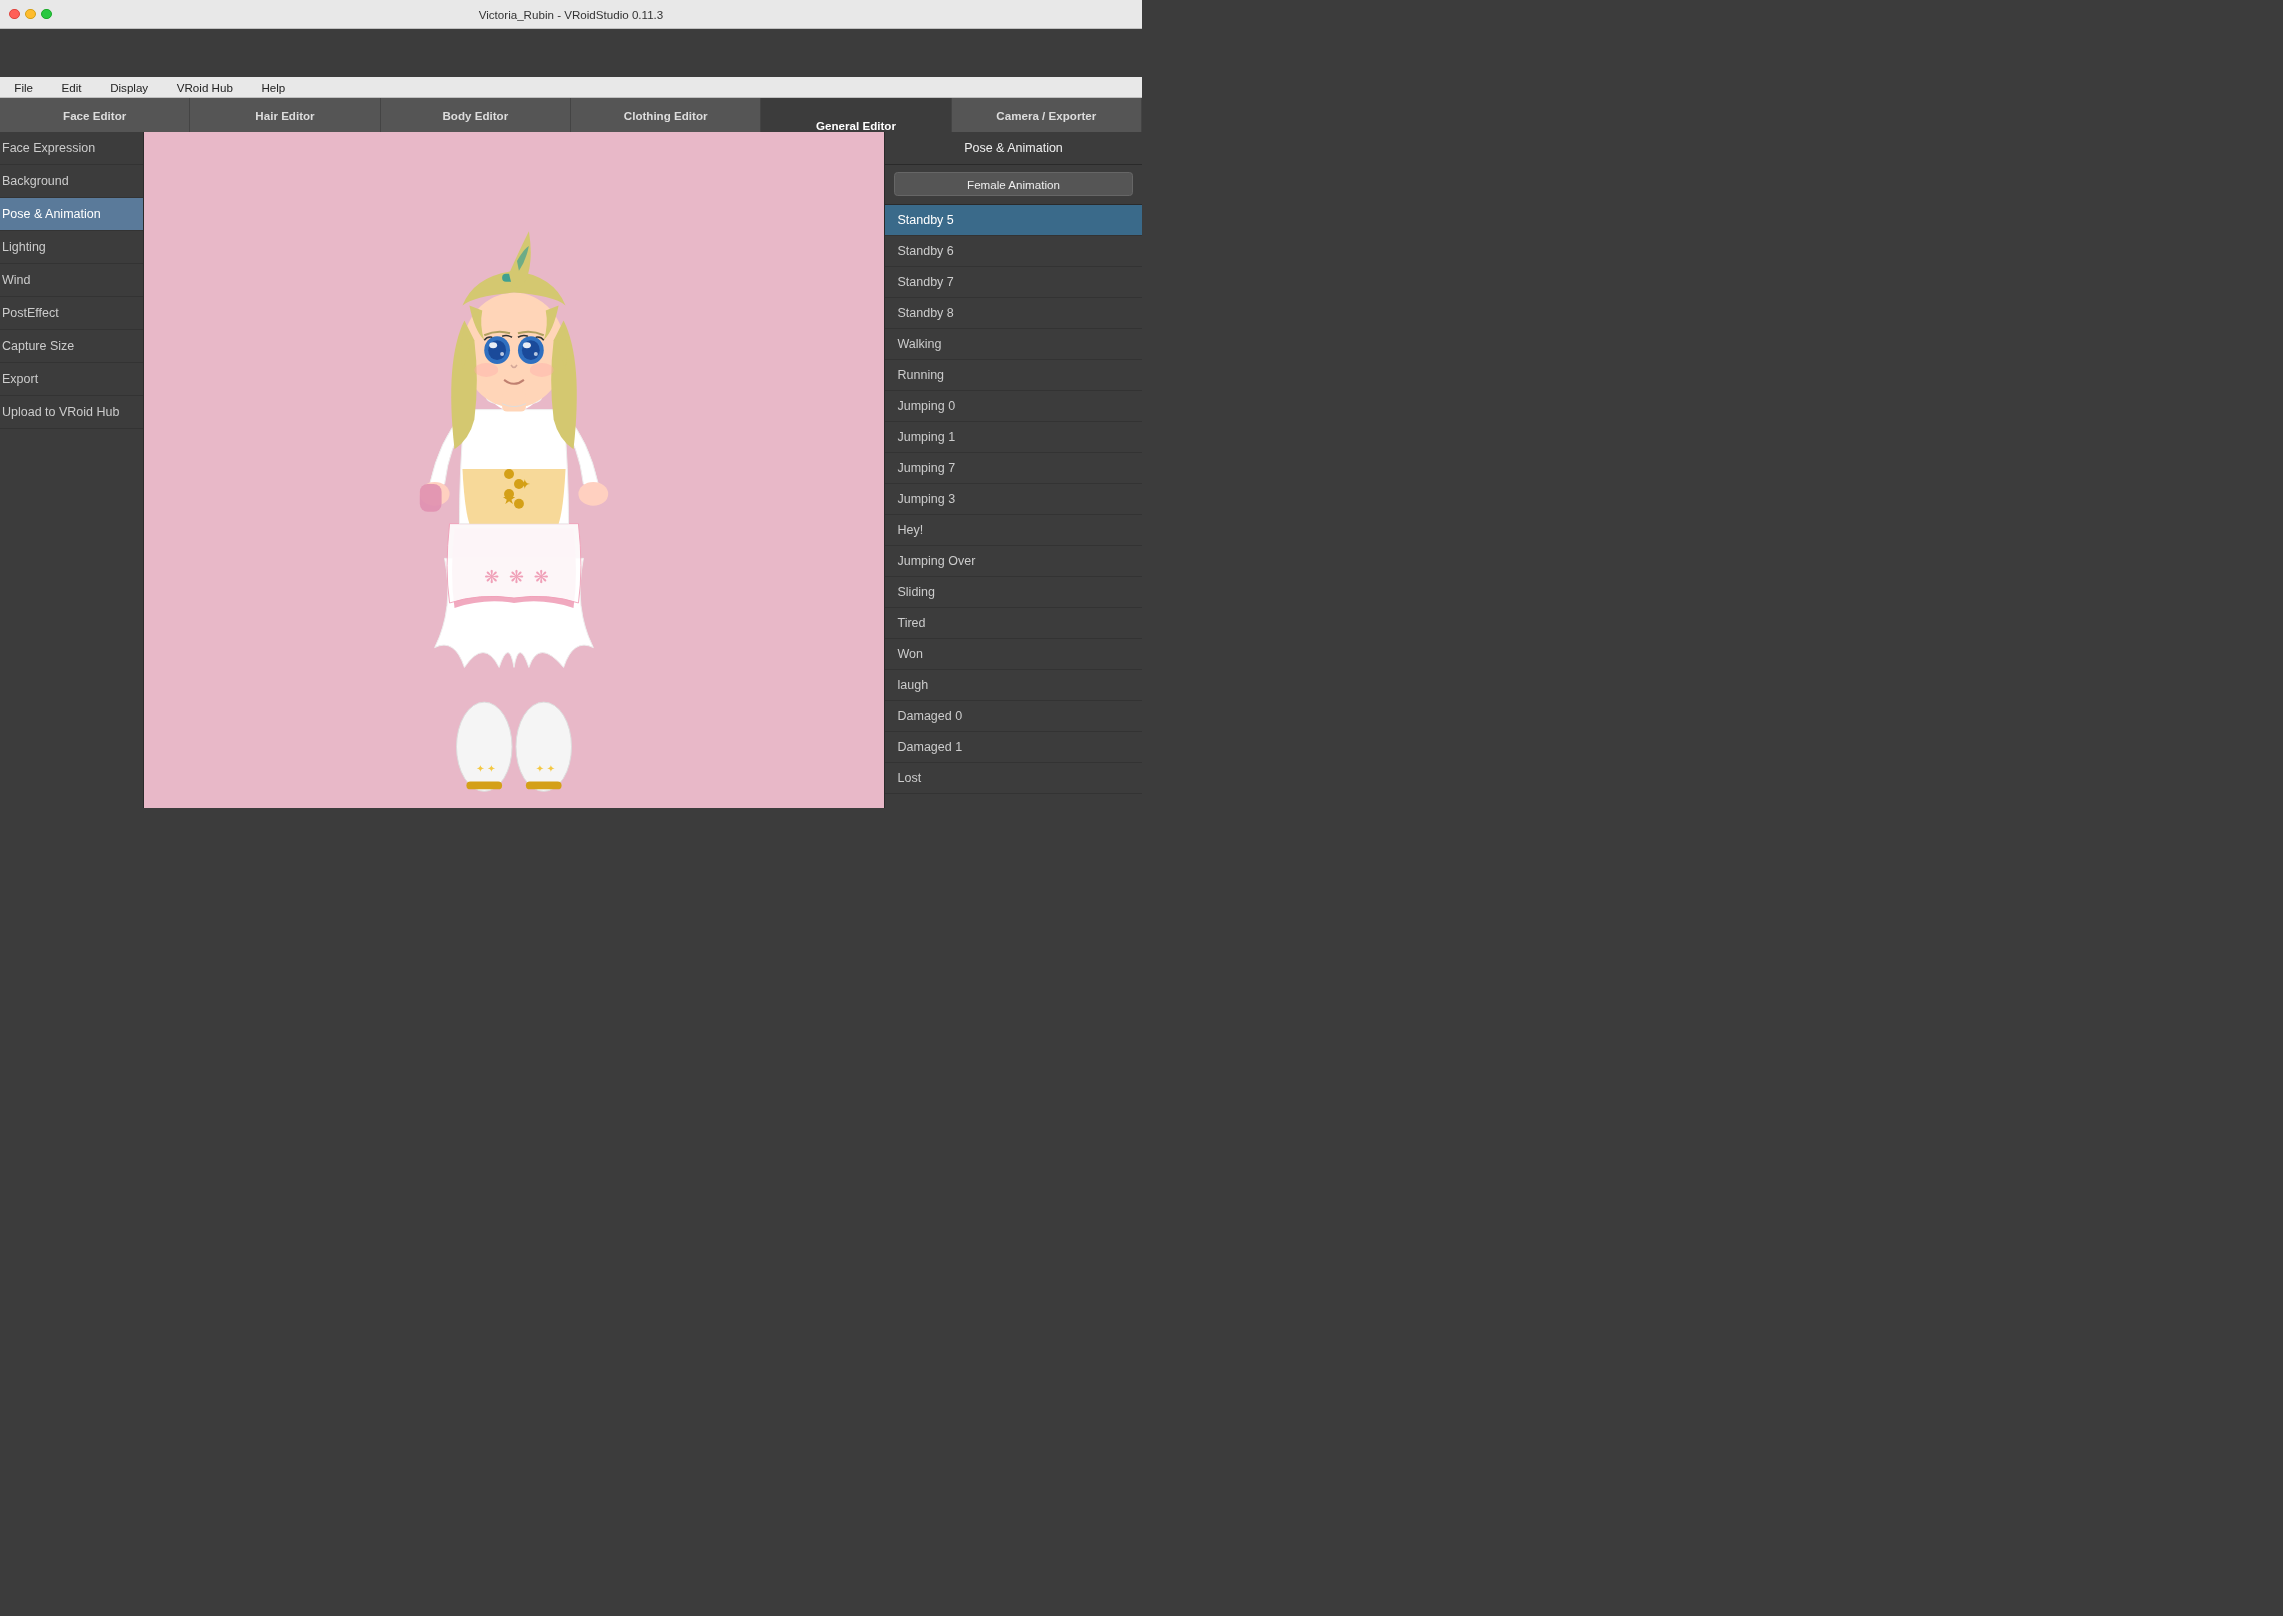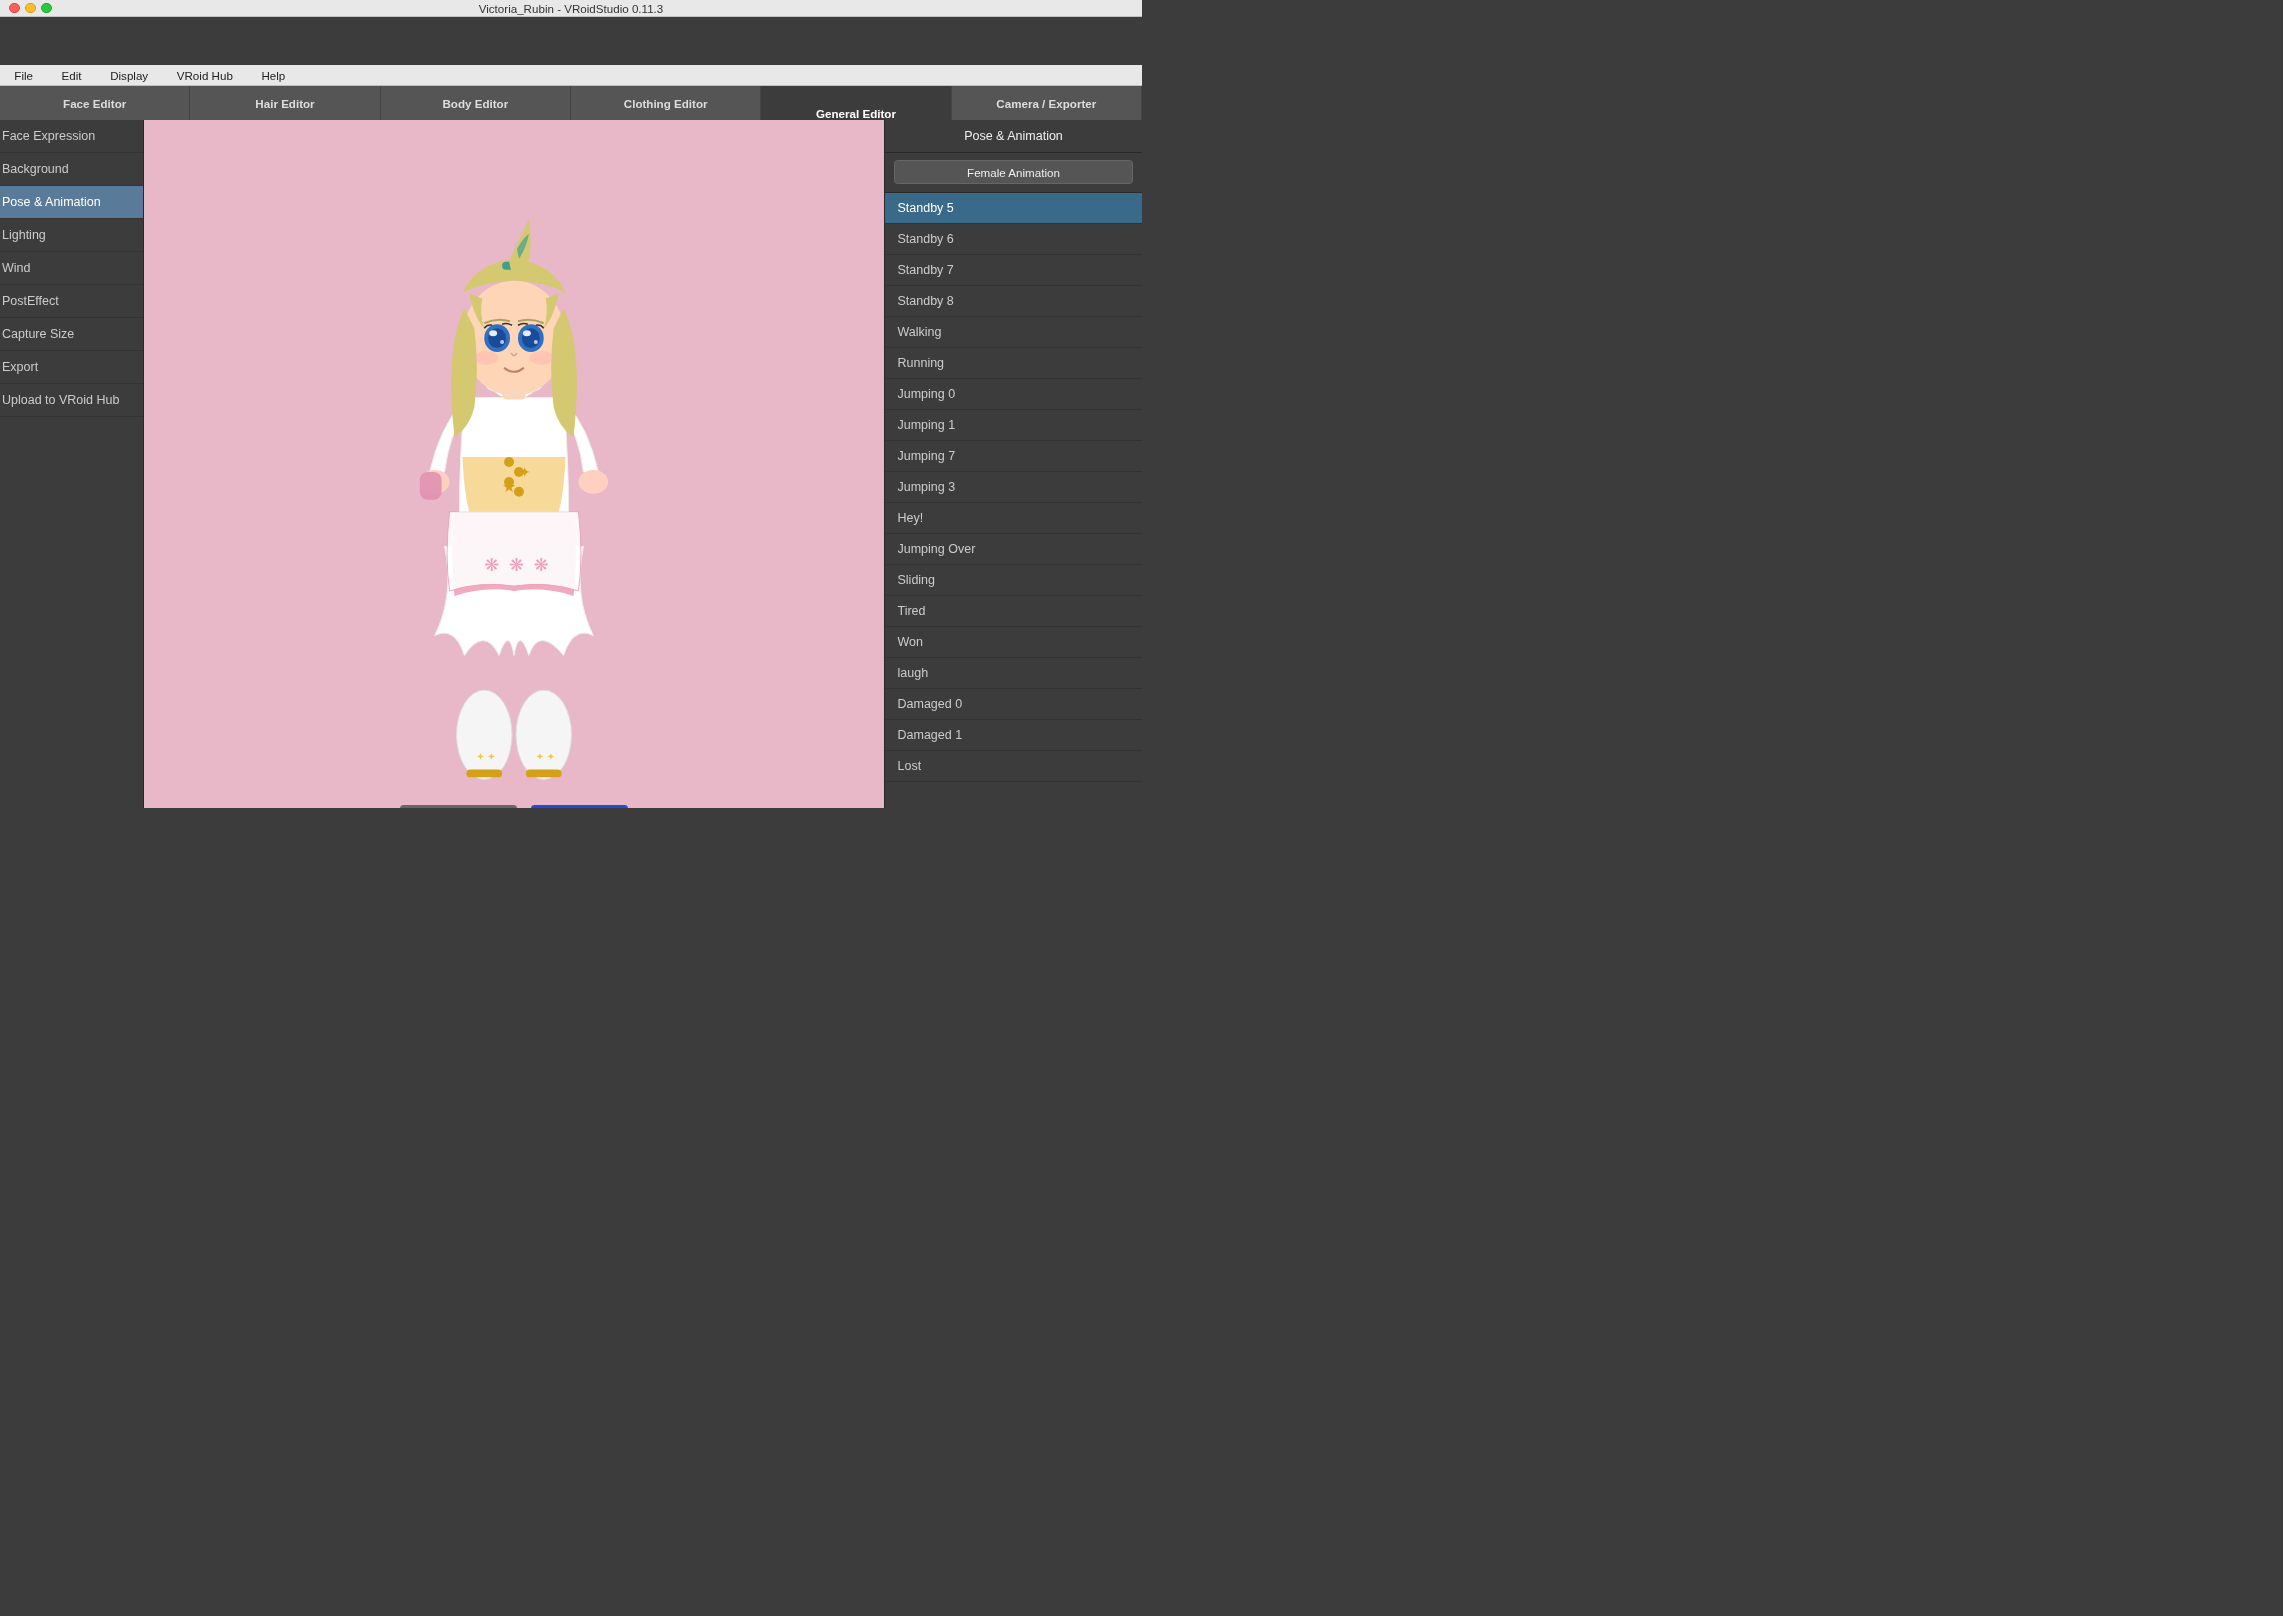--- a/index.html
+++ b/index.html
@@ -8,21 +8,21 @@
       background: #3c3c3c;
       width: 1142px;
       height: 808px;
       overflow: hidden;
       font-size: 11.6px;
     }
 
     
     .titlebar {
       background: #e8e8e8;
-      height: 17px;
+      height: 29px;
       display: flex;
       align-items: center;
       justify-content: center;
       position: relative;
       border-bottom: 0.9px solid #c0c0c0;
     }
     .titlebar-title {
       font-size: 11.6px;
       color: #333;
       font-weight: 500;

